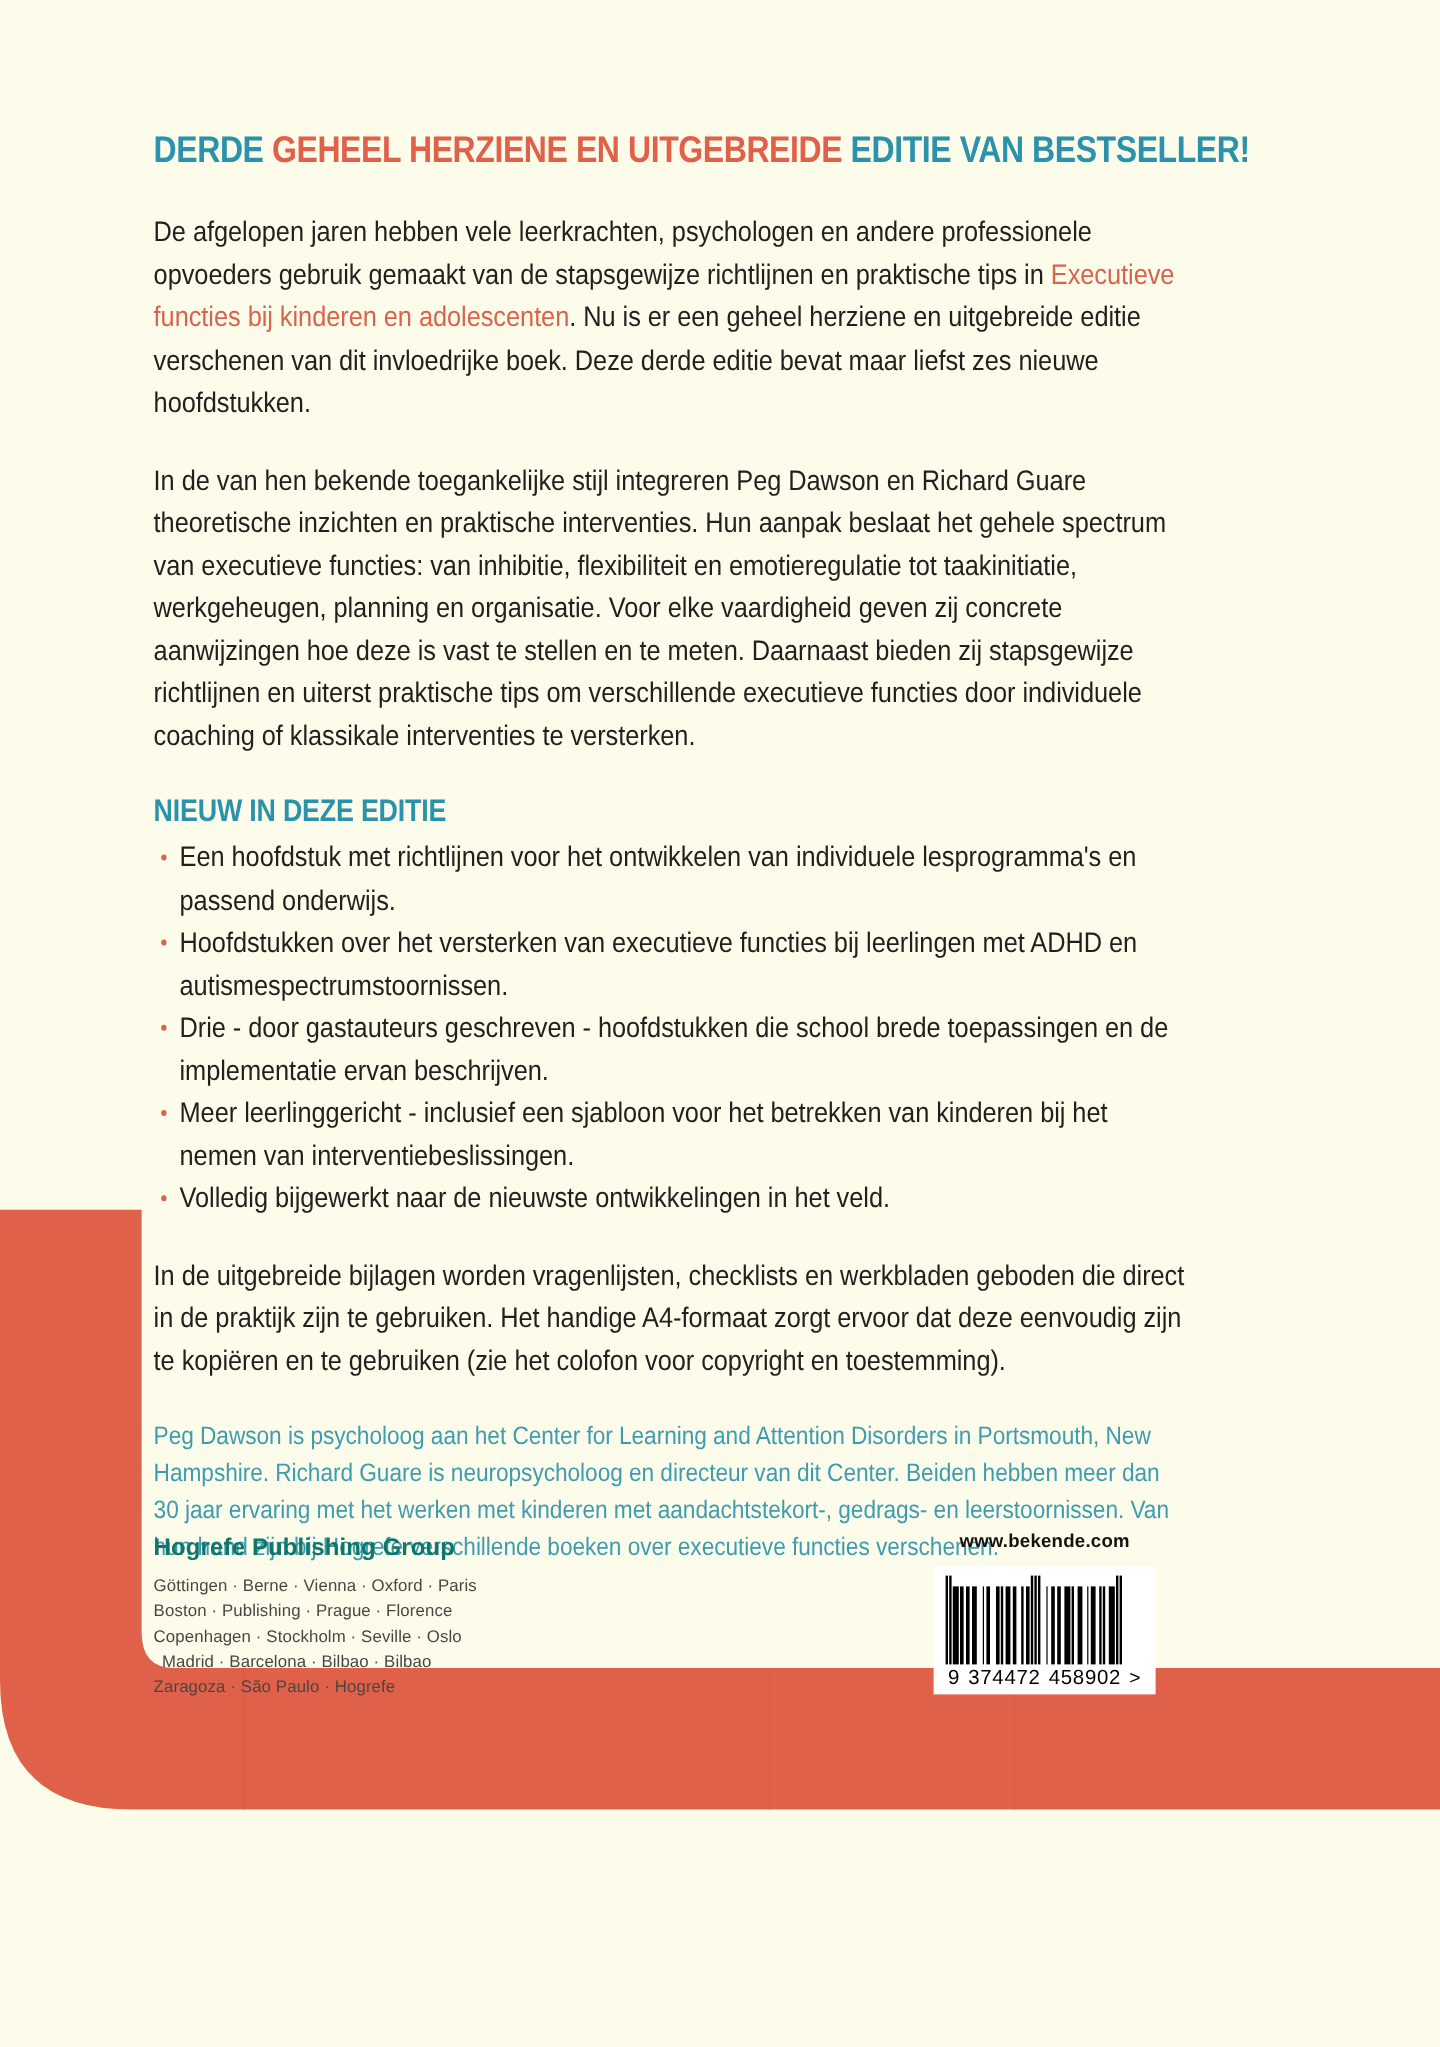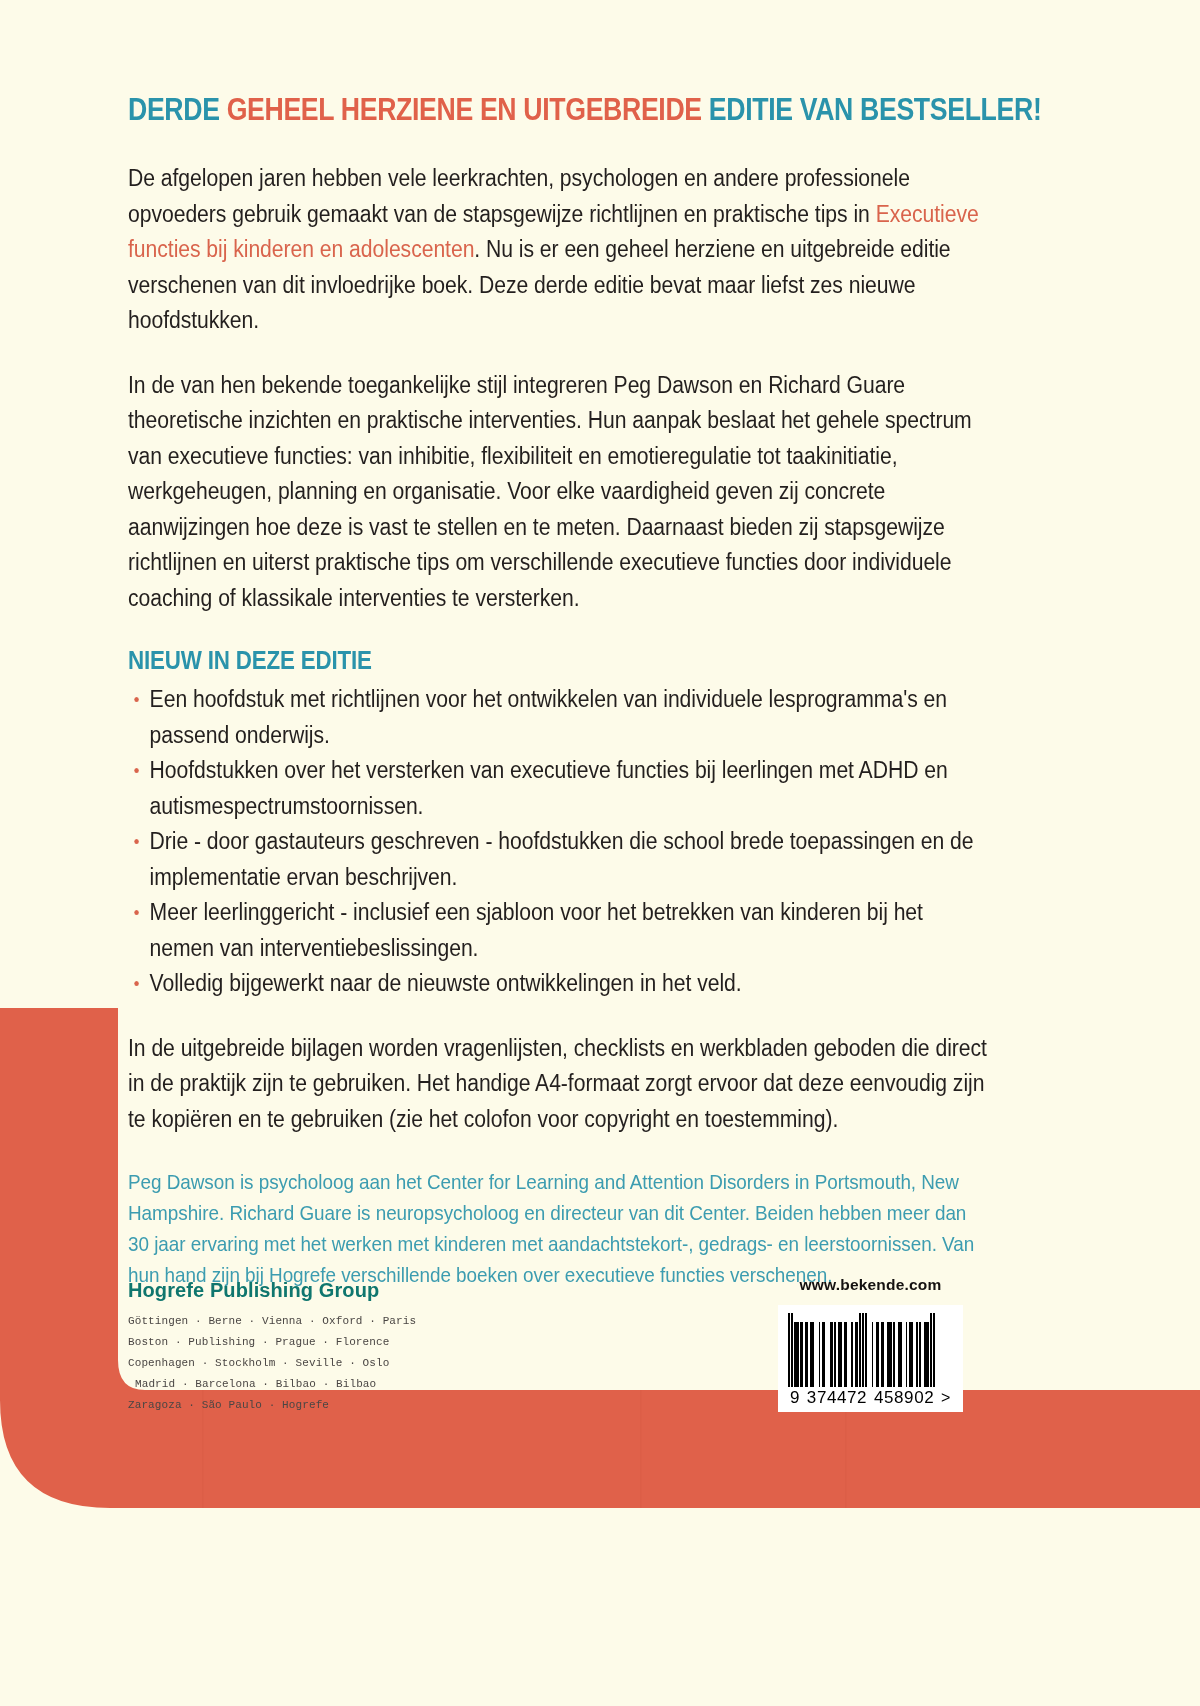--- a/index.html
+++ b/index.html
@@ -30,21 +30,21 @@
   
   .page {
     position: relative;
     z-index: 2;
     padding: 0;
   }
 
   .content {
     position: absolute;
     left: 128px;
-    top: 93px;
+    top: 108px;
     width: 860px;
   }
 
   .headline {
     font-family: "Liberation Sans Narrow", "Liberation Sans", sans-serif;
     font-size: 31px;
     font-weight: 700;
     letter-spacing: -0.4px;
     line-height: 1.1;
     margin: 0 0 34px 0;
@@ -121,22 +121,22 @@
   }
   .pub-name {
     font-family: "Liberation Sans", sans-serif;
     font-size: 20px;
     font-weight: 700;
     color: #0f766e;
     letter-spacing: 0.1px;
     margin-bottom: 9px;
   }
   .pub-cities {
-    font-family: Liberation Mono, monospace;
-    font-size: 11px;
+    font-family: Liberation Sans, sans-serif;
+    font-size: 14px;
     line-height: 21px;
     color: #4a4644;
     letter-spacing: 0.1px;
     white-space: nowrap;
   }
   .pub-cities div:nth-child(4) { padding-left: 7px; }
 
   .web-block {
     position: absolute;
     left: 778px;

